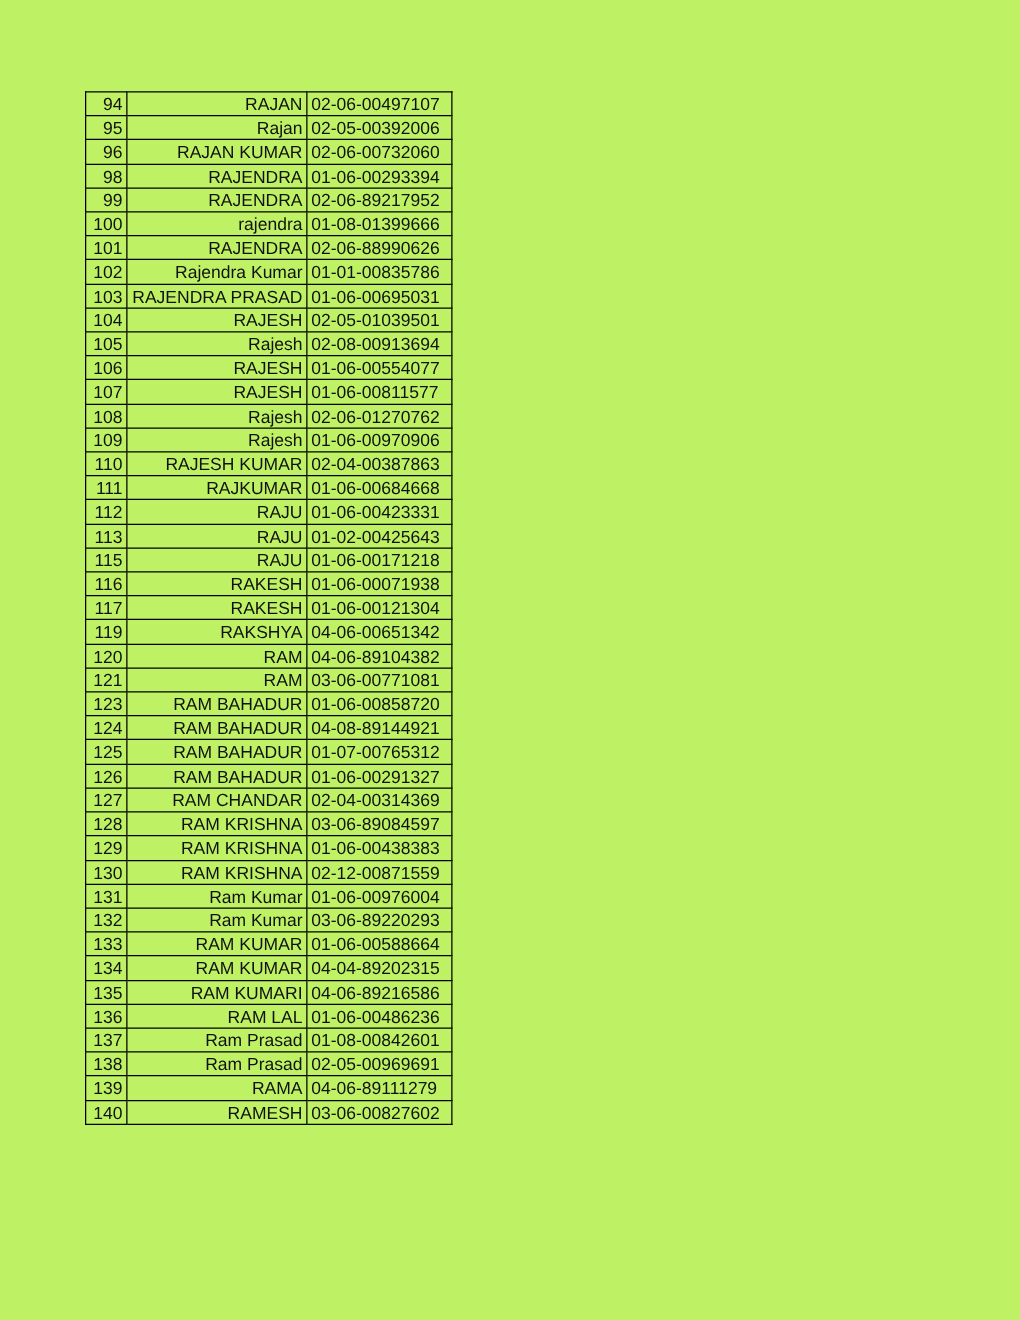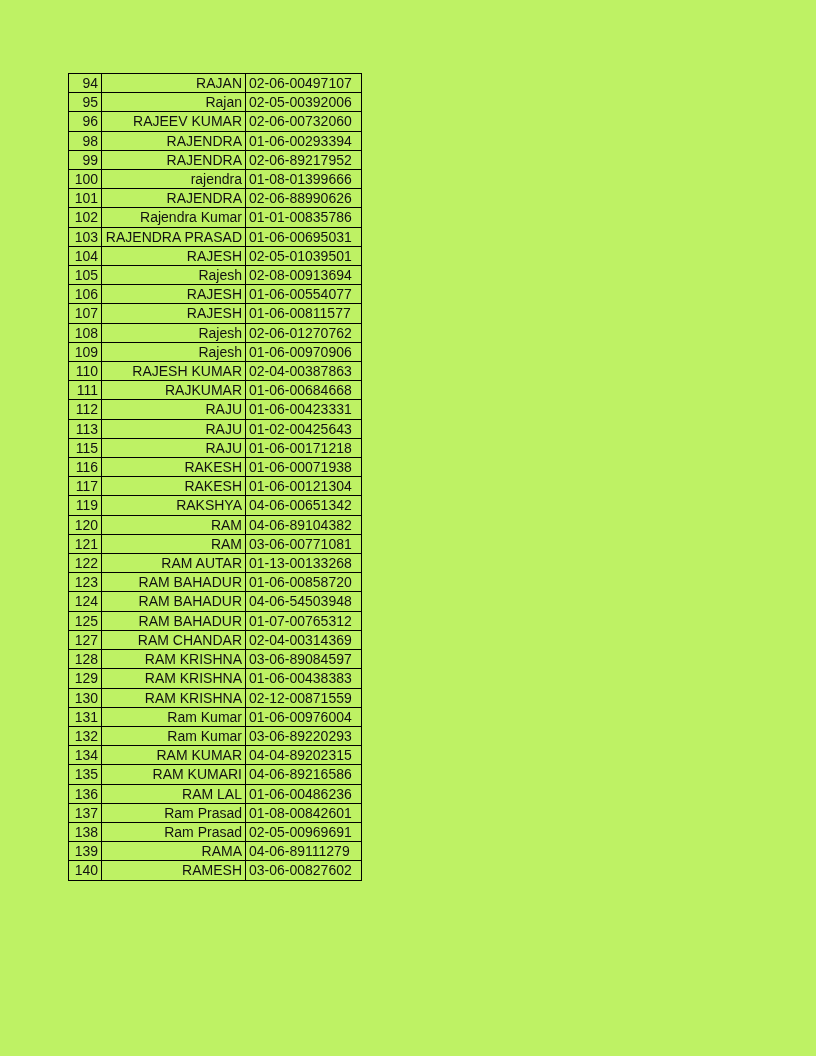--- a/index.html
+++ b/index.html
@@ -59,21 +59,21 @@
           <td class="col-name">RAJAN</td>
           <td class="col-id">02-06-00497107</td>
         </tr>
         <tr>
           <td class="col-serial">95</td>
           <td class="col-name">Rajan</td>
           <td class="col-id">02-05-00392006</td>
         </tr>
         <tr>
           <td class="col-serial">96</td>
-          <td class="col-name">RAJEEV KUMAR</td>
+          <td class="col-name">RAJAN KUMAR</td>
           <td class="col-id">02-06-00732060</td>
         </tr>
         <tr>
           <td class="col-serial">98</td>
           <td class="col-name">RAJENDRA</td>
           <td class="col-id">01-06-00293394</td>
         </tr>
         <tr>
           <td class="col-serial">99</td>
           <td class="col-name">RAJENDRA</td>
@@ -173,38 +173,38 @@
           <td class="col-serial">120</td>
           <td class="col-name">RAM</td>
           <td class="col-id">04-06-89104382</td>
         </tr>
         <tr>
           <td class="col-serial">121</td>
           <td class="col-name">RAM</td>
           <td class="col-id">03-06-00771081</td>
         </tr>
         <tr>
-          <td class="col-serial">122</td>
-          <td class="col-name">RAM AUTAR</td>
-          <td class="col-id">01-13-00133268</td>
-        </tr>
-        <tr>
           <td class="col-serial">123</td>
           <td class="col-name">RAM BAHADUR</td>
           <td class="col-id">01-06-00858720</td>
         </tr>
         <tr>
           <td class="col-serial">124</td>
           <td class="col-name">RAM BAHADUR</td>
-          <td class="col-id">04-06-54503948</td>
+          <td class="col-id">04-08-89144921</td>
         </tr>
         <tr>
           <td class="col-serial">125</td>
           <td class="col-name">RAM BAHADUR</td>
           <td class="col-id">01-07-00765312</td>
+        </tr>
+        <tr>
+          <td class="col-serial">126</td>
+          <td class="col-name">RAM BAHADUR</td>
+          <td class="col-id">01-06-00291327</td>
         </tr>
         <tr>
           <td class="col-serial">127</td>
           <td class="col-name">RAM CHANDAR</td>
           <td class="col-id">02-04-00314369</td>
         </tr>
         <tr>
           <td class="col-serial">128</td>
           <td class="col-name">RAM KRISHNA</td>
           <td class="col-id">03-06-89084597</td>
@@ -221,20 +221,25 @@
         </tr>
         <tr>
           <td class="col-serial">131</td>
           <td class="col-name">Ram Kumar</td>
           <td class="col-id">01-06-00976004</td>
         </tr>
         <tr>
           <td class="col-serial">132</td>
           <td class="col-name">Ram Kumar</td>
           <td class="col-id">03-06-89220293</td>
+        </tr>
+        <tr>
+          <td class="col-serial">133</td>
+          <td class="col-name">RAM KUMAR</td>
+          <td class="col-id">01-06-00588664</td>
         </tr>
         <tr>
           <td class="col-serial">134</td>
           <td class="col-name">RAM KUMAR</td>
           <td class="col-id">04-04-89202315</td>
         </tr>
         <tr>
           <td class="col-serial">135</td>
           <td class="col-name">RAM KUMARI</td>
           <td class="col-id">04-06-89216586</td>

